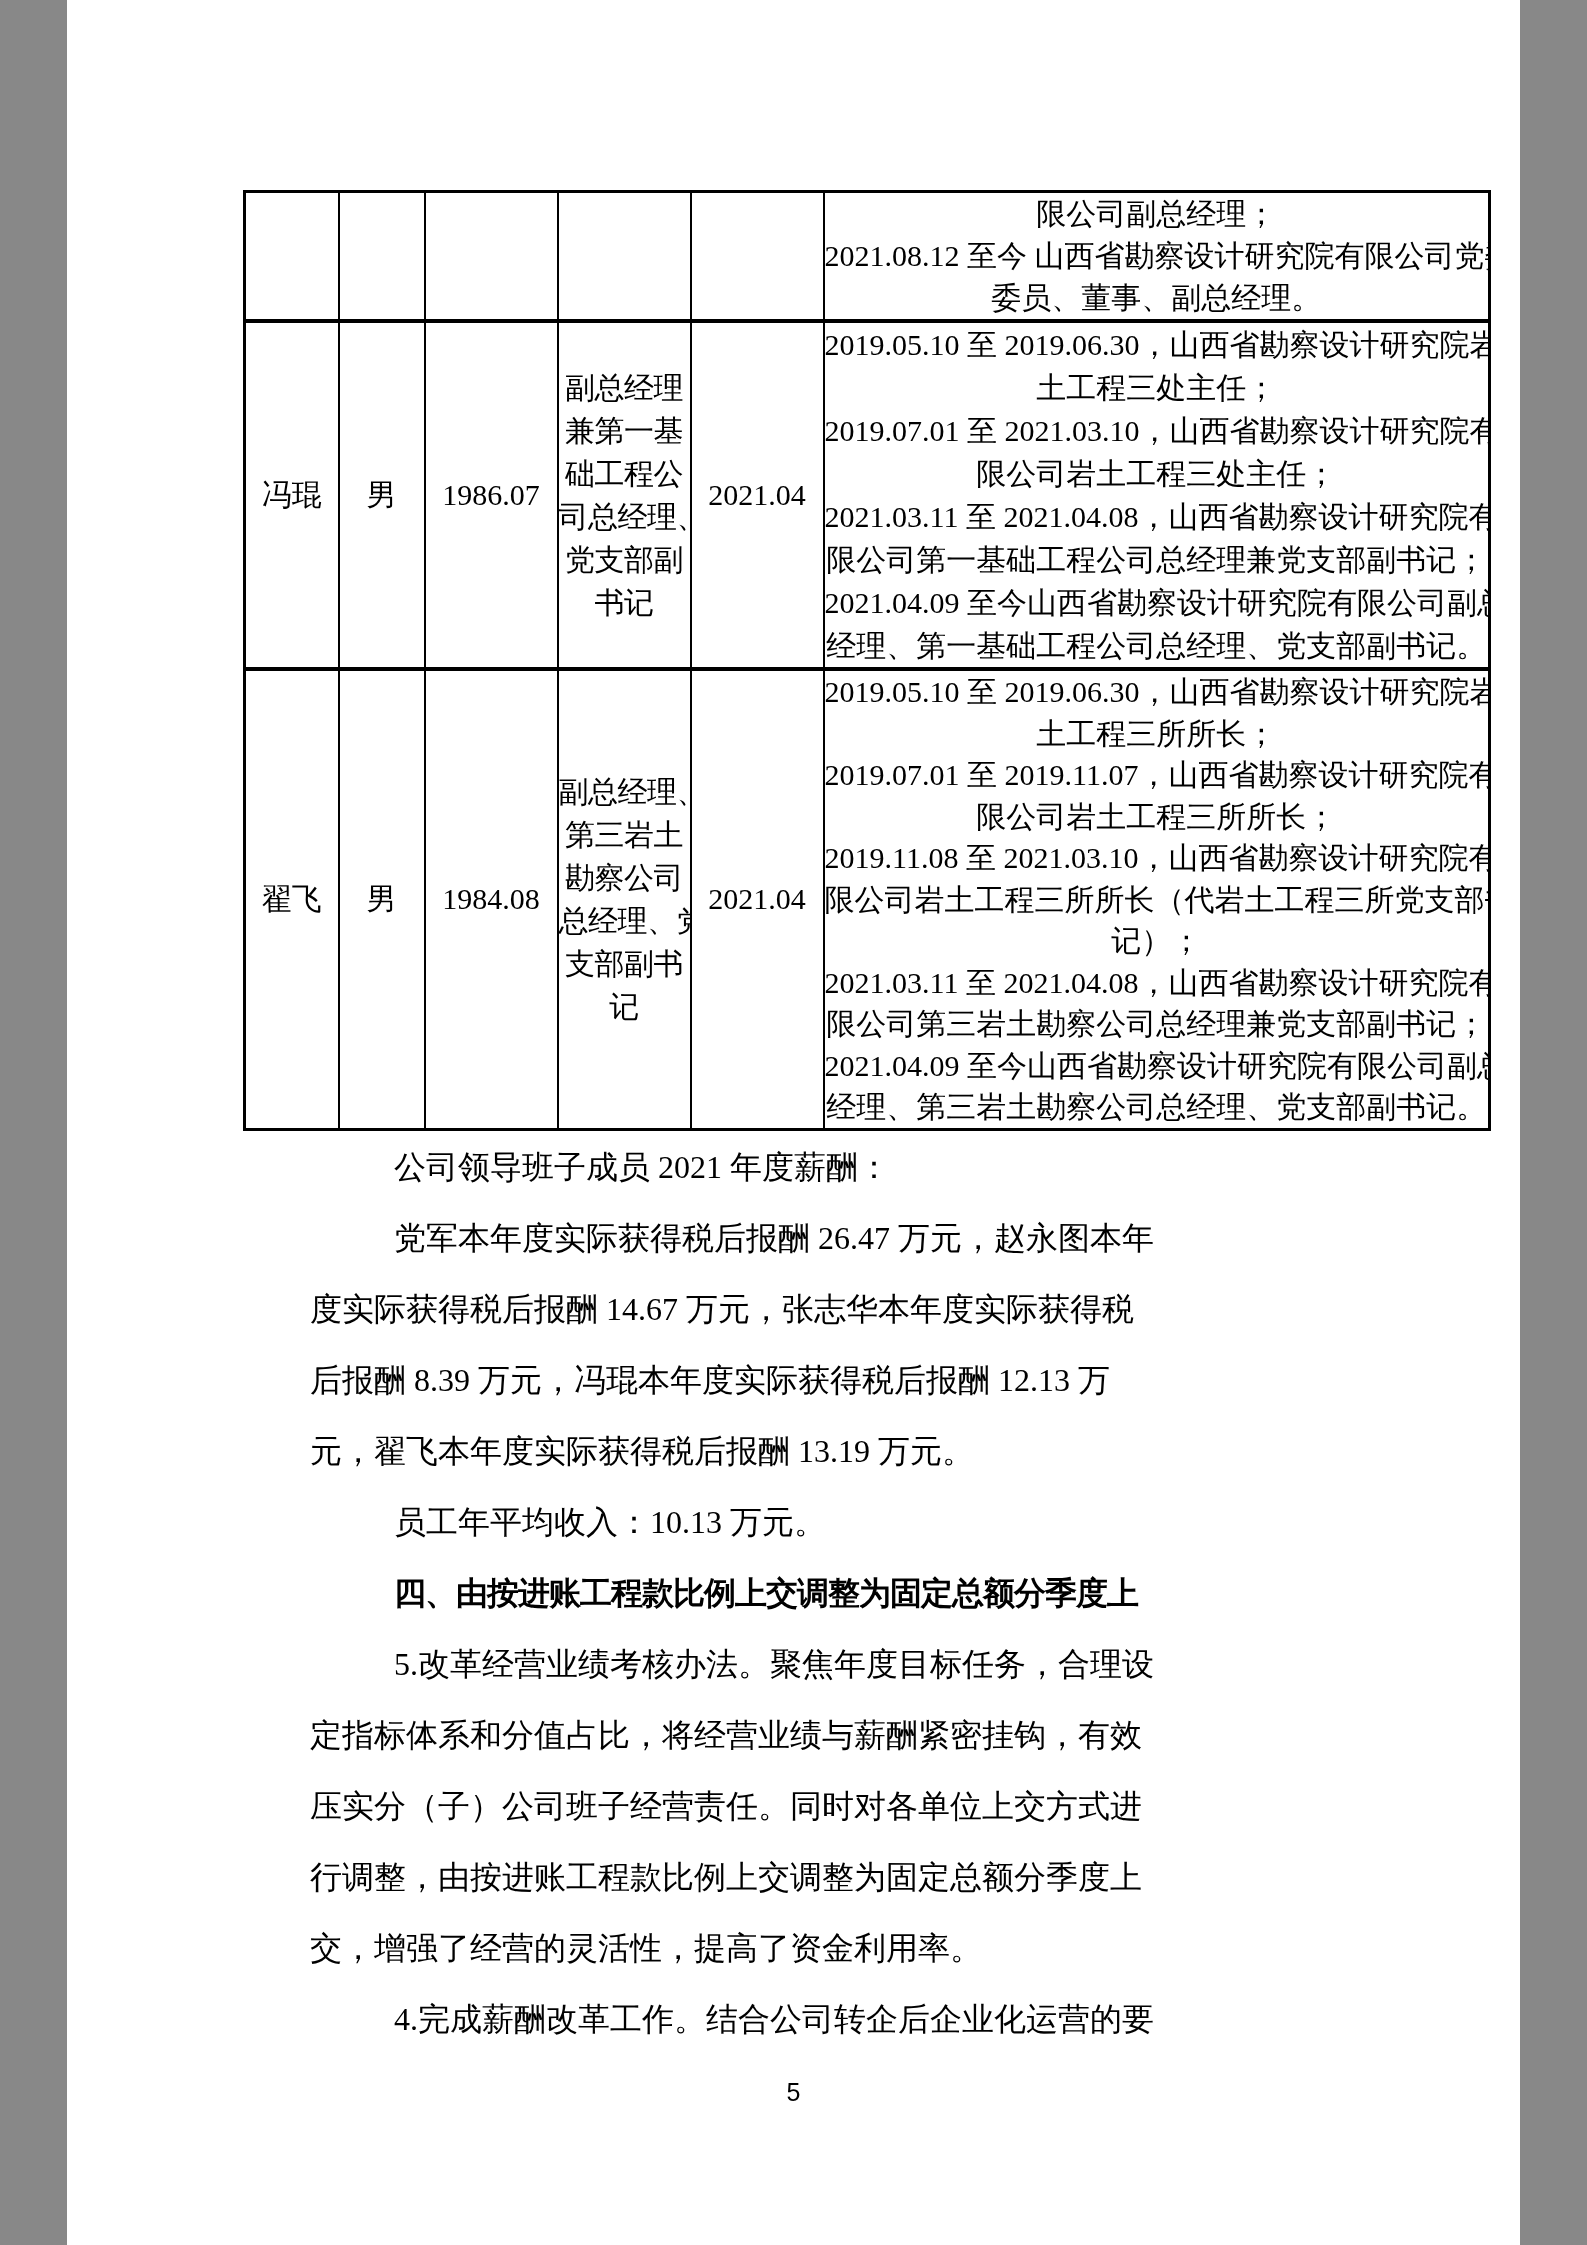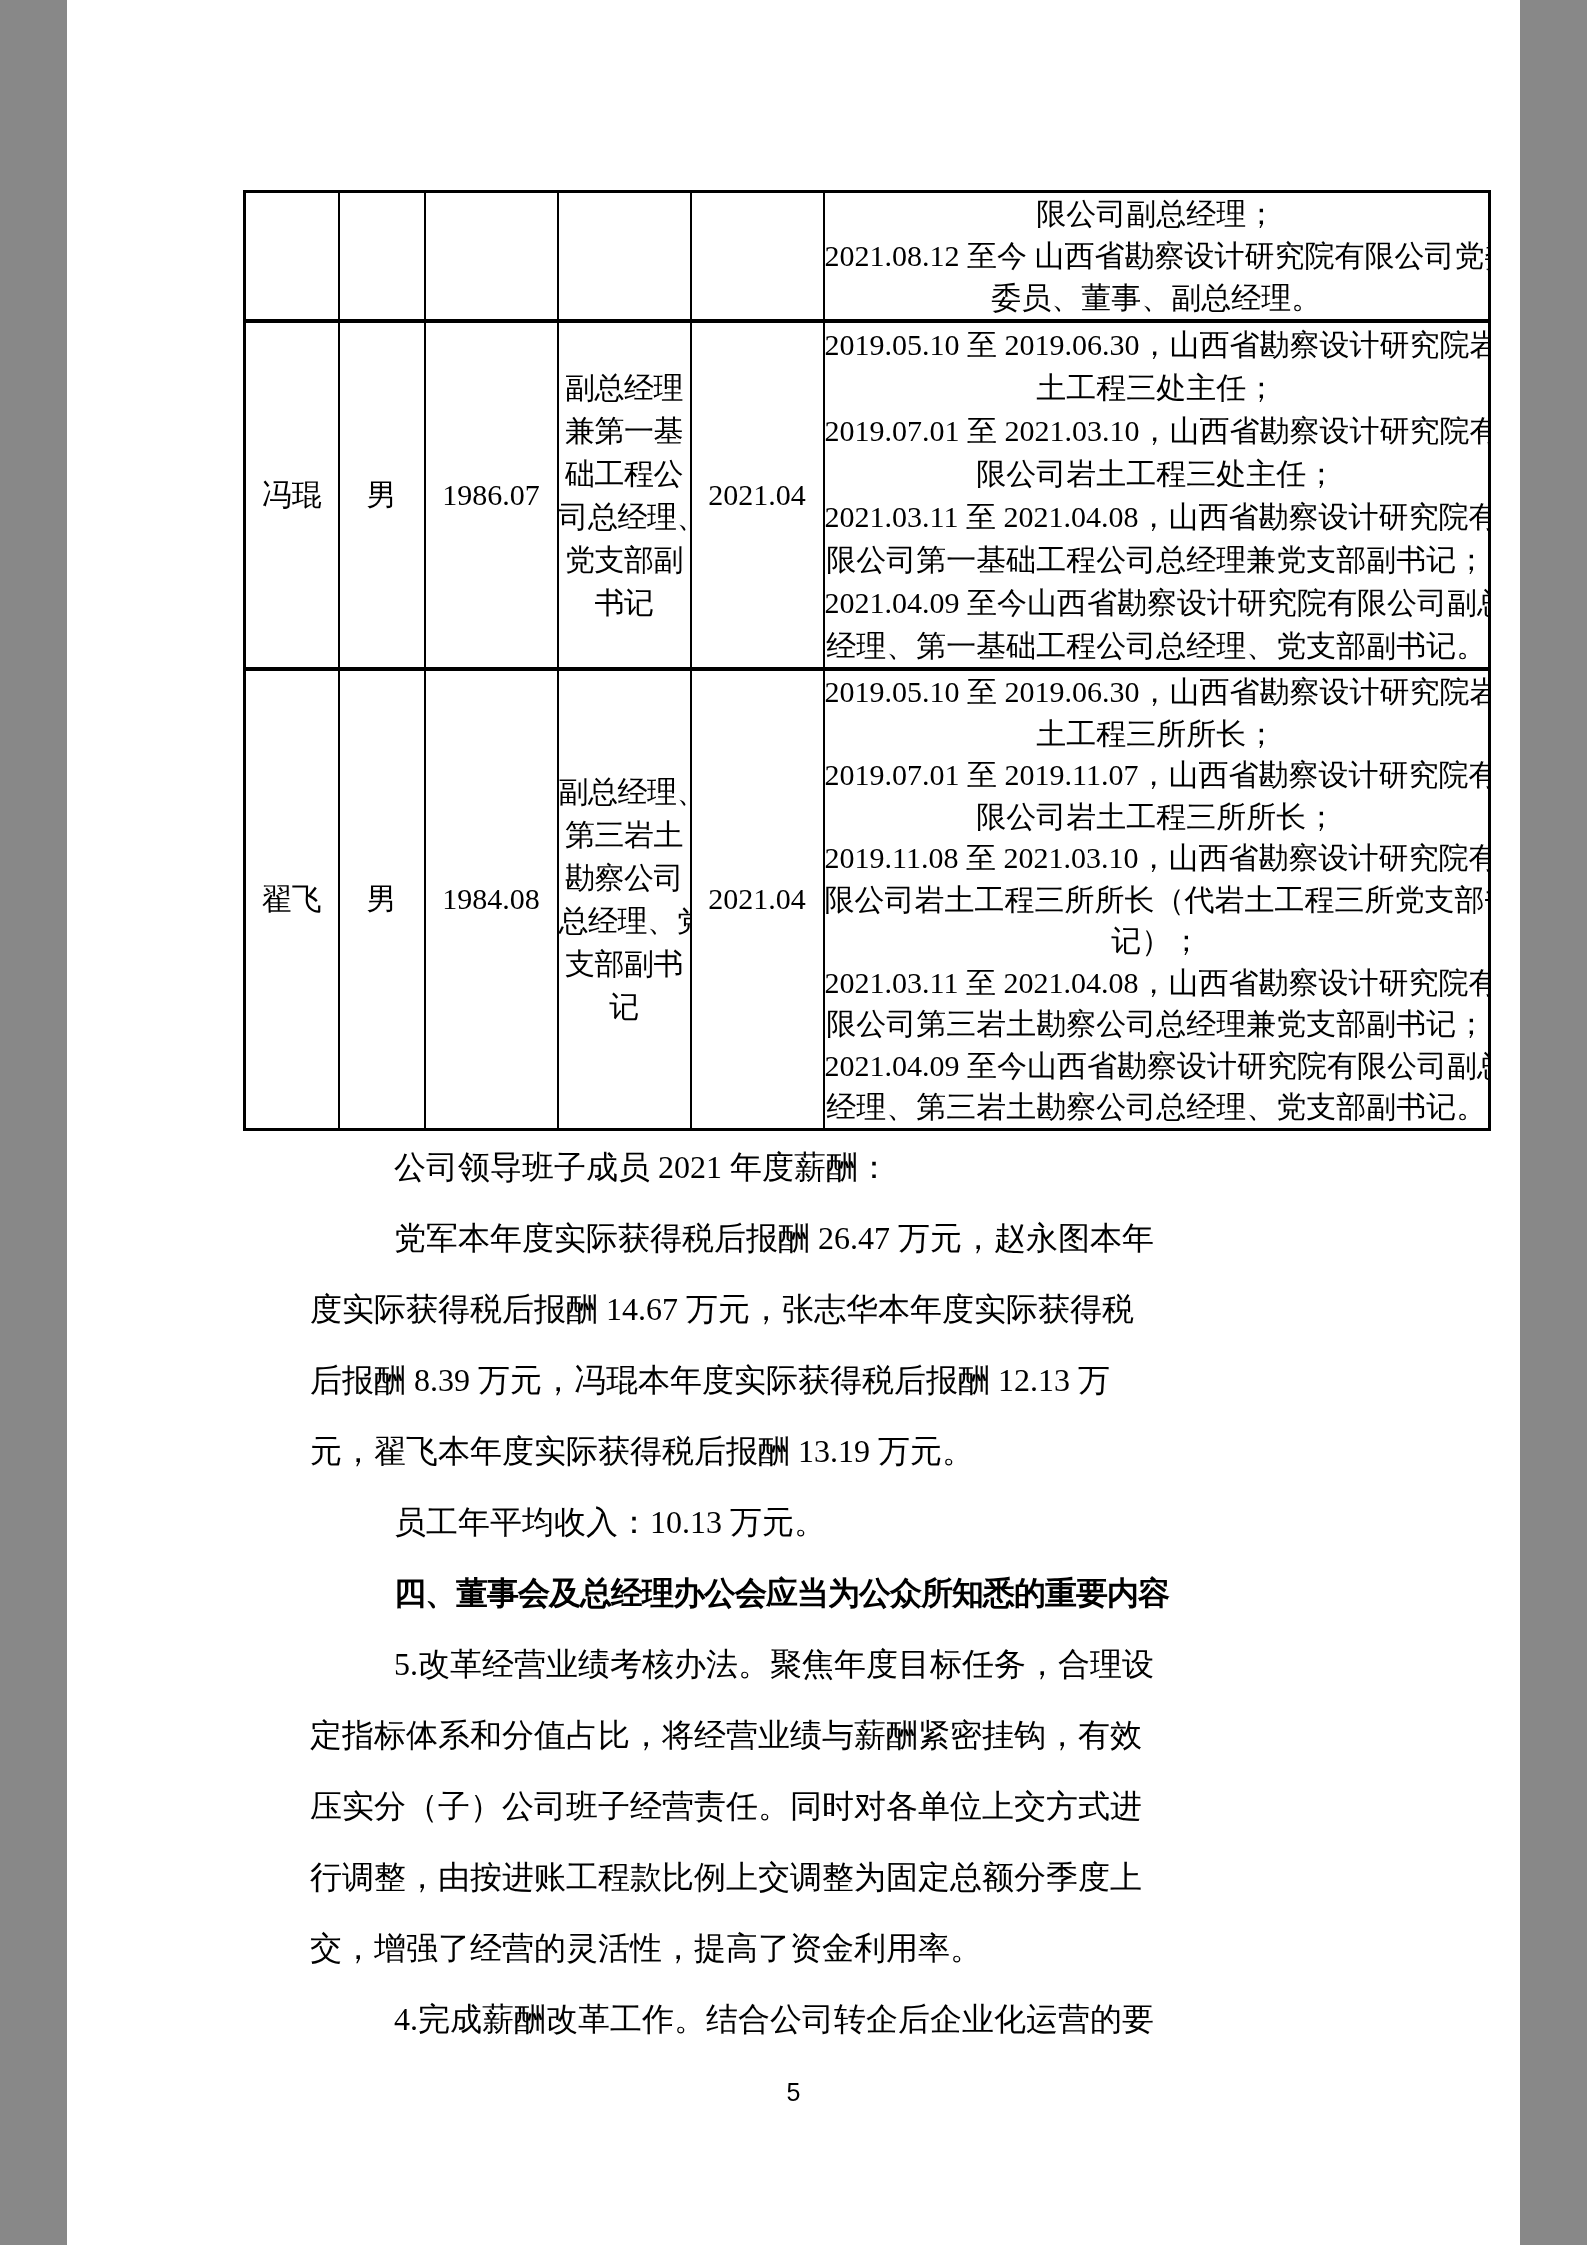--- a/index.html
+++ b/index.html
@@ -161,21 +161,21 @@
     </tbody>
   </table>
 
   <div class="body-text">
     <p>公司领导班子成员 2021 年度薪酬：</p>
     <p>党军本年度实际获得税后报酬 26.47 万元，赵永图本年
 度实际获得税后报酬 14.67 万元，张志华本年度实际获得税
 后报酬 8.39 万元，冯琨本年度实际获得税后报酬 12.13 万
 元，翟飞本年度实际获得税后报酬 13.19 万元。</p>
     <p>员工年平均收入：10.13 万元。</p>
-    <p class="heading">四、董事会及总经理办公会应当为公众所知悉的重要内容</p>
+    <p class="heading">四、由按进账工程款比例上交调整为固定总额分季度上</p>
     <p>5.改革经营业绩考核办法。聚焦年度目标任务，合理设
 定指标体系和分值占比，将经营业绩与薪酬紧密挂钩，有效
 压实分（子）公司班子经营责任。同时对各单位上交方式进
 行调整，由按进账工程款比例上交调整为固定总额分季度上
 交，增强了经营的灵活性，提高了资金利用率。</p>
     <p>4.完成薪酬改革工作。结合公司转企后企业化运营的要</p>
   </div>
 
   <div class="page-number">5</div>
 

